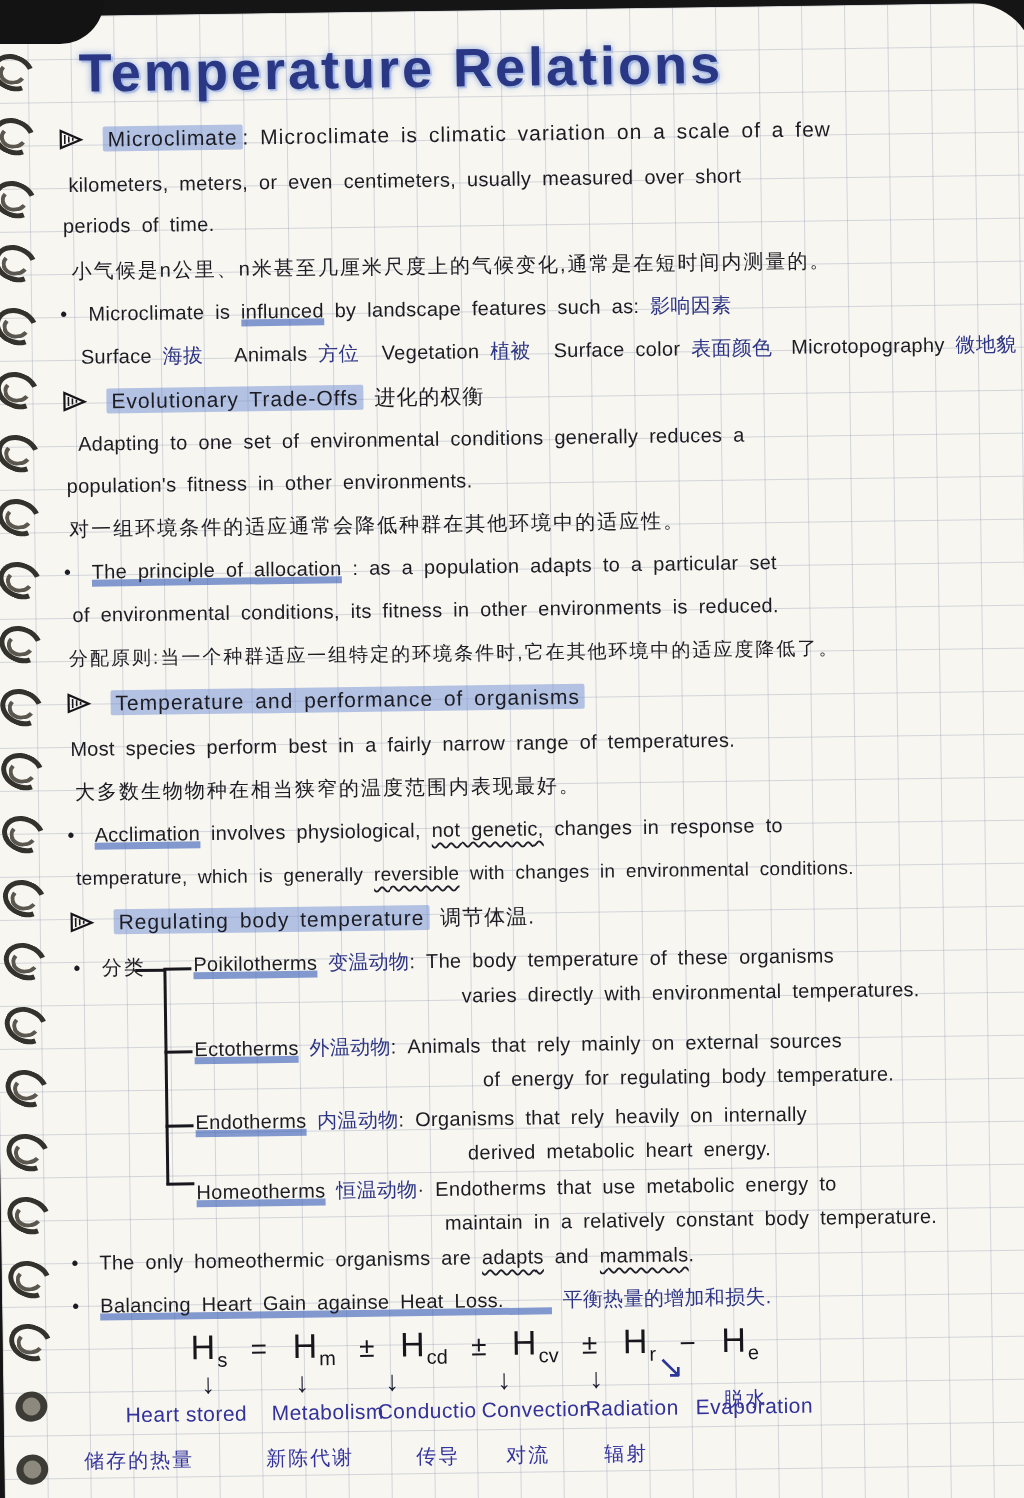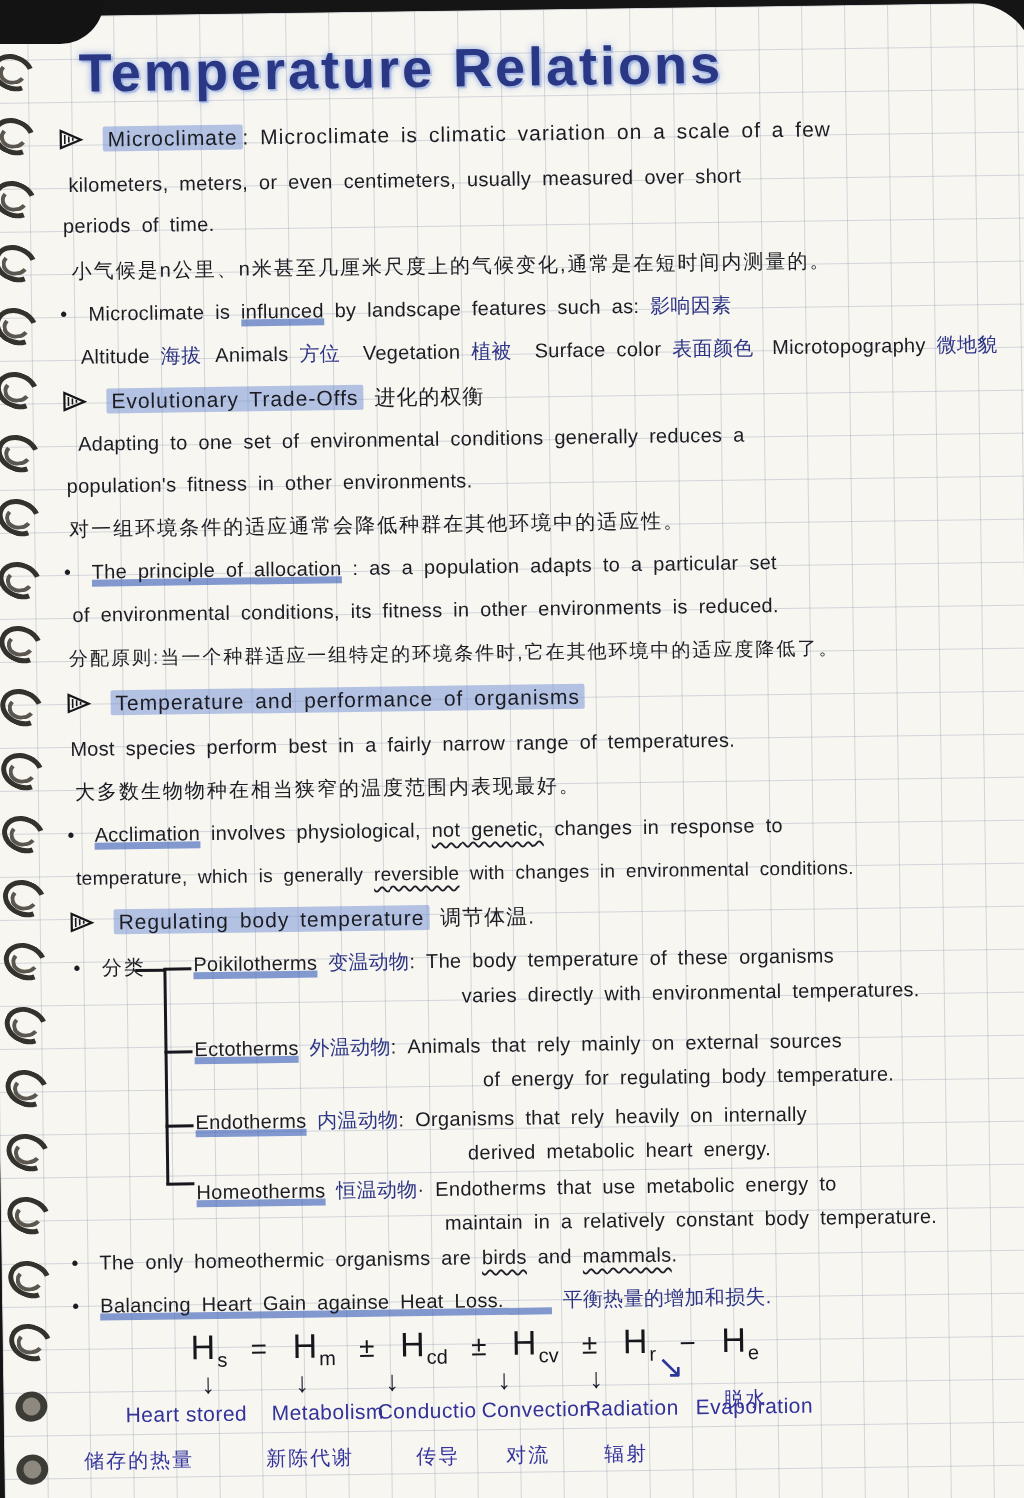--- a/index.html
+++ b/index.html
@@ -91,22 +91,22 @@
       <div class="line" style="left:60px;top:203px">periods of time.</div>
       <div class="line zh-line" style="left:68px;top:246px">小气候是n公里、n米甚至几厘米尺度上的气候变化,通常是在短时间内测量的。</div>
       <div class="line" style="left:56px;top:289px">
         <span class="bullet">•</span>
         <span>Microclimate is</span>
         <span class="u-blue">influnced</span>
         <span>by landscape features  such as:</span>
         <span class="zhblue">影响因素</span>
       </div>
       <div class="line" style="left:76px;top:332px">
-        <span>Altitude</span>
-        <span class="zhblue" style="margin-right:3px">海拔</span>
+        <span>Surface</span>
+        <span class="zhblue" style="margin-right:20px">海拔</span>
         <span>Animals</span>
         <span class="zhblue" style="margin-right:12px">方位</span>
         <span>Vegetation</span>
         <span class="zhblue" style="margin-right:12px">植被</span>
         <span>Surface color</span>
         <span class="zhblue" style="margin-right:8px">表面颜色</span>
         <span>Microtopography</span>
         <span class="zhblue">微地貌</span>
       </div>
 
@@ -197,21 +197,21 @@
       <div class="line" style="left:180px;top:1169px">
         <span class="u-blue">Homeotherms</span>
         <span class="zhblue">恒温动物</span><span>·</span>
         <span>Endotherms that use metabolic energy to</span>
       </div>
       <div class="line" style="left:428px;top:1205px">maintain in a relatively constant body temperature.</div>
 
       <div class="line" style="left:54px;top:1240px">
         <span class="bullet">•</span>
         <span>The only homeothermic organisms are</span>
-        <span class="u-wavy">birds</span>
+        <span class="u-wavy">adapts</span>
         <span>and</span>
         <span class="u-wavy">mammals</span><span>.</span>
       </div>
 
       <div class="line" style="left:54px;top:1281px">
         <span class="bullet">•</span>
         <span class="u-blue" style="padding-right:48px">Balancing Heart Gain againse Heat Loss.</span>
         <span class="zhblue">平衡热量的增加和损失.</span>
       </div>
 

